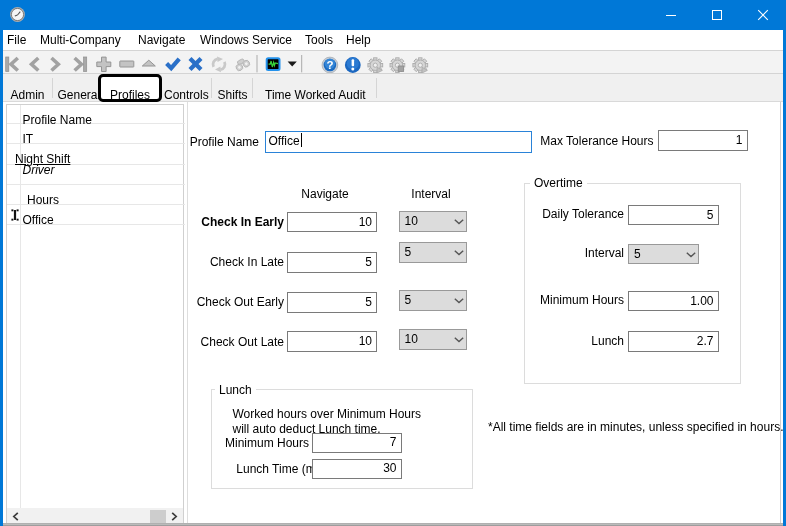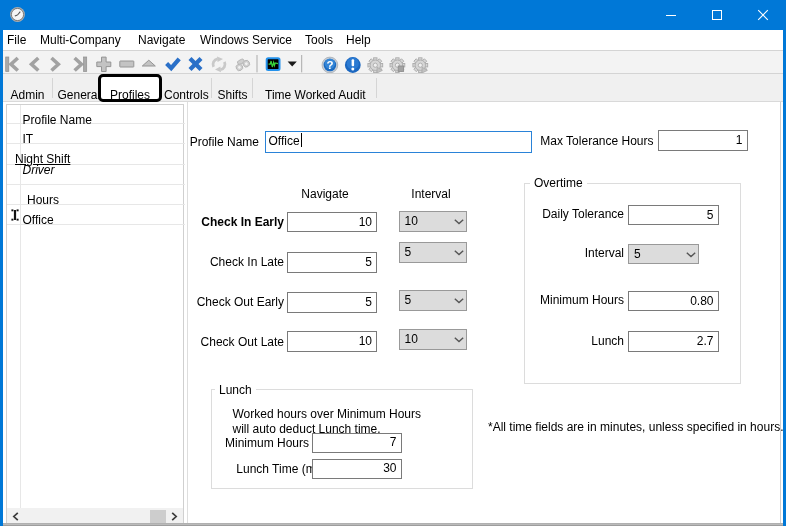--- a/index.html
+++ b/index.html
@@ -229,21 +229,21 @@
 <div class="gbl" style="left:530px;top:177px;">Overtime</div>
 <div class="rlbl" style="width:624px;top:205.5px;">Daily Tolerance</div>
 <div class="tb" style="left:628px;top:204.5px;width:90.5px;height:20.5px;line-height:18.5px;">5</div>
 <div class="rlbl" style="width:624px;top:245px;">Interval</div>
 <div class="combo" style="left:628px;top:244px;width:71px;height:20px;line-height:18px;">5
   <svg class="abs" style="right:2.5px;top:7px;" width="10" height="6" viewBox="0 0 10 6">
       <path d="M0.8 0.8 L5 4.6 L9.2 0.8" stroke="#555" stroke-width="1.4" fill="none"></path>
     </svg>
 </div>
 <div class="rlbl" style="width:624px;top:292px;">Minimum Hours</div>
-<div class="tb" style="left:628px;top:290.5px;width:90.5px;height:20.5px;line-height:18.5px;">0.80</div>
+<div class="tb" style="left:628px;top:290.5px;width:90.5px;height:20.5px;line-height:18.5px;">1.00</div>
 <div class="rlbl" style="width:624px;top:333px;">Lunch</div>
 <div class="tb" style="left:628px;top:331px;width:90.5px;height:20.5px;line-height:18.5px;">2.7</div>
 
 <div class="gb" style="left:210.5px;top:389px;width:262.5px;height:100px;"></div>
 <div class="gbl" style="left:215px;top:383.5px;">Lunch</div>
 <div class="lbl" style="left:232.5px;top:400px;">Worked hours over Minimum Hours</div>
 <div class="lbl" style="left:232.5px;top:414.5px;">will auto deduct Lunch time.</div>
 <div class="rlbl" style="width:309px;top:435px;">Minimum Hours</div>
 <div class="tb" style="left:311.5px;top:433px;width:90px;height:19.5px;line-height:17.5px;">7</div>
 <div class="rlbl" style="width:309px;top:461px;margin-left:20px;">Lunch Time (min)</div>

